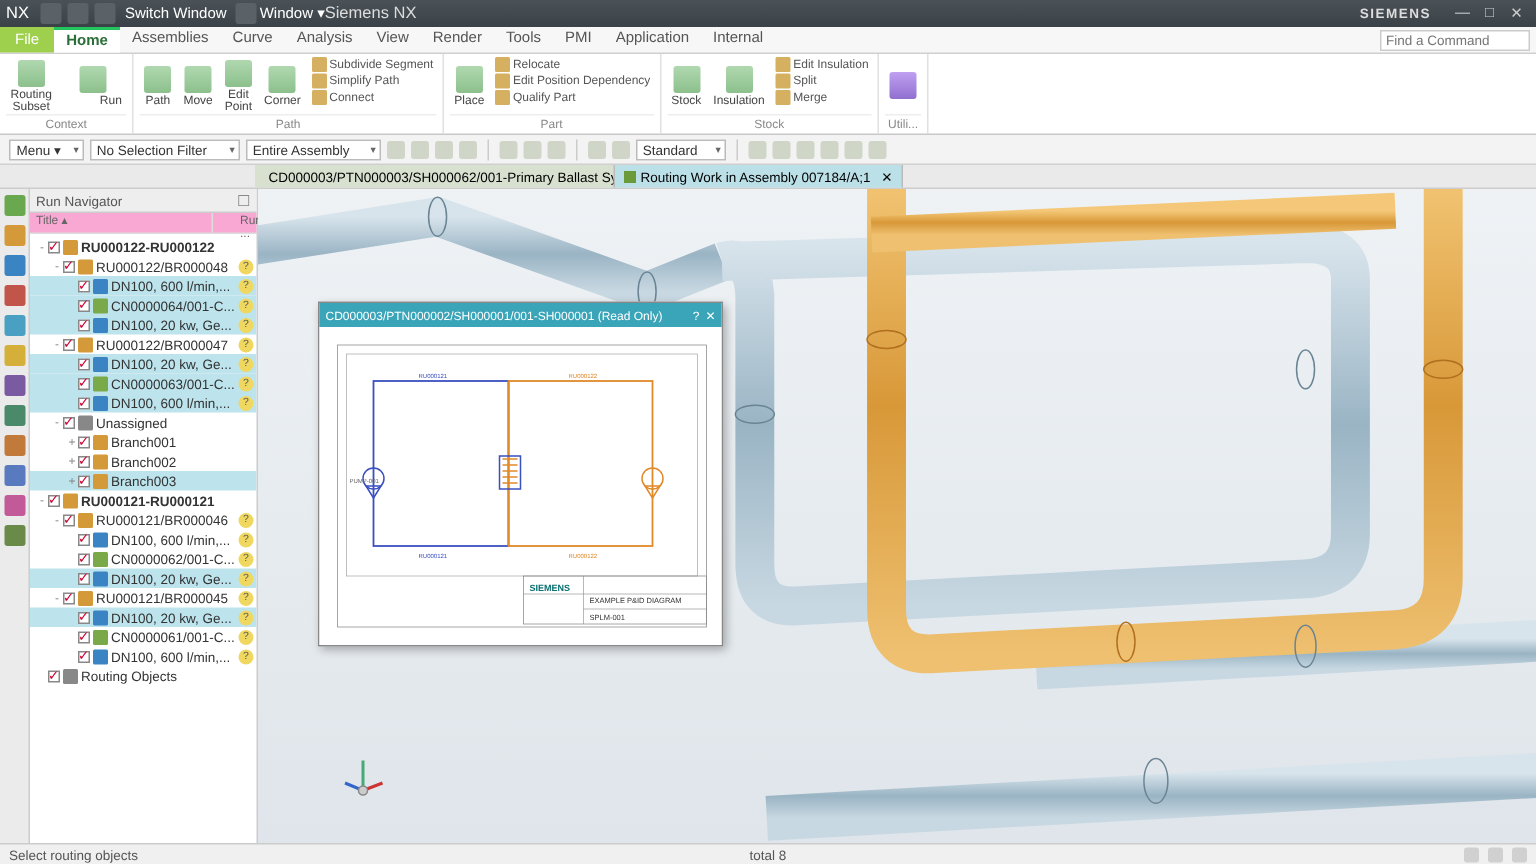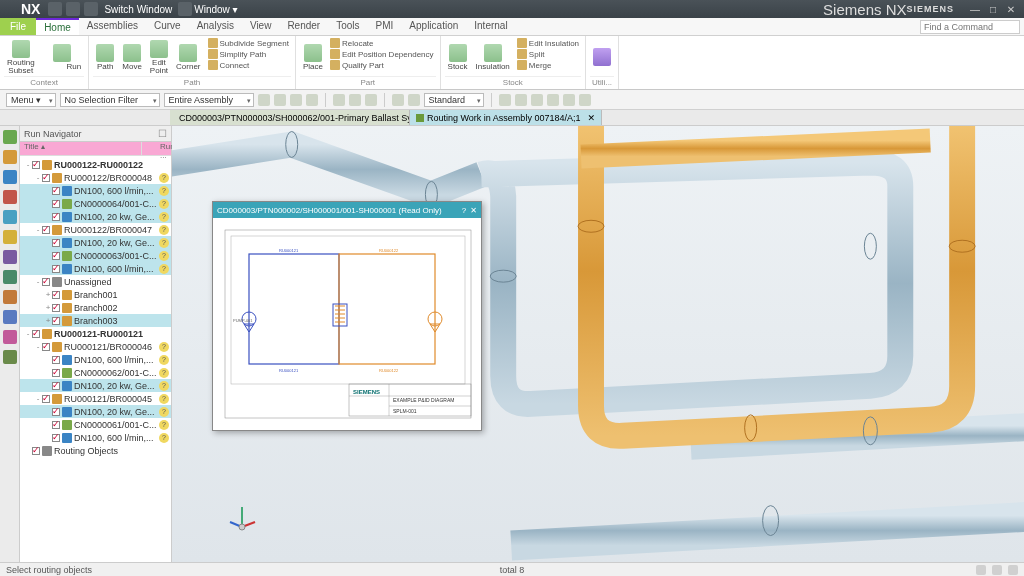--- a/index.html
+++ b/index.html
@@ -1,36 +1,36 @@
 <!DOCTYPE html>
 <html><head>
 <meta charset="utf-8">
 <style>
 * { margin: 0; padding: 0; box-sizing: border-box; font-family: "Segoe UI", Arial, sans-serif; }
 body { width: 1024px; height: 576px; overflow: hidden; background: #f0f0f0; font-size: 10px; position: relative; }
 .titlebar { height: 18px; background: linear-gradient(#4a5258,#3a4248); color: #fff; display: flex; align-items: center; padding: 0 4px; }
-.titlebar .nx { font-weight: bold; font-size: 14px; margin-right: 6px; margin-left: 17px; }
+.titlebar .nx { font-weight: normal; font-size: 11px; margin-right: 6px; }
 .titlebar .tb-icon { width: 14px; height: 14px; margin: 0 2px; background: #5a6268; border-radius: 2px; display:inline-block;}
-.titlebar .spacer { flex: 1; text-align: right; font-size: 15px; color:#ddd; }
+.titlebar .spacer { flex: 1; text-align: left; font-size: 11px; color:#ddd; }
 .titlebar .right { display: flex; align-items: center; gap: 4px; color:#ddd; font-size:9px;}
 .win-btns { display:flex; margin-left:8px;}
 .win-btns span{ width:18px; text-align:center; color:#ccc; font-size:10px;}
 .menubar { height: 18px; background: #f7f7f7; display: flex; align-items: center; border-bottom: 1px solid #d0d0d0; }
 .menubar .file { background: #9ed04e; color: #fff; padding: 2px 10px; font-size: 10px; height:100%; display:flex; align-items:center;}
 .menubar .tab { padding: 2px 8px; font-size: 10px; color: #555; cursor: pointer; }
-.menubar .tab.active { background: #fff; border-top: 2px solid #6d28d9; color:#2a6f3a; }
+.menubar .tab.active { background: #fff; border-top: 2px solid #22c55e; color:#2a6f3a;font-weight:bold; }
 .menubar .search { margin-left: auto; margin-right: 4px; text-decoration: underline; }
 .menubar .search input { width: 100px; font-size: 9px; padding: 1px 3px; border: 1px solid #ccc; }
 .ribbon { height: 54px; background: #fff; border-bottom: 1px solid #c8c8c8; display: flex; }
 .rgroup { border-right: 1px solid #e0e0e0; padding: 2px 4px; display: flex; flex-direction: column; }
 .rgroup .btns { display: flex; gap: 2px; flex:1;}
 .rbtn { display: flex; flex-direction: column; align-items: center; justify-content: center; padding: 1px 3px; cursor: pointer; font-size: 8px; color:#444; }
 .rbtn .ric { width: 18px; height: 18px; background: linear-gradient(#b0d8b0,#8cc08c); border-radius: 2px; margin-bottom: 1px; }
 .smallcol { display:flex; flex-direction:column; gap:1px; font-size:8px; color:#555;}
-.smallcol div{display:flex;align-items:center;gap:2px;padding:0 2px;cursor:pointer;}
+.smallcol div{display:flex;align-items:flex-start;gap:2px;padding:0 2px;cursor:pointer;}
 .smallcol .mic{width:10px;height:10px;background:#d4b060;border-radius:1px;display:inline-block;}
 .rlabel { font-size: 8px; color: #888; text-align: center; border-top: 1px solid #eee; padding-top:1px;}
 .quickbar { height: 20px; background: #f3f3f3; border-bottom: 1px solid #d0d0d0; display: flex; align-items: center; padding: 0 6px; gap: 4px; font-size: 9px; color:#555;}
 .quickbar .sep{width:1px;height:14px;background:#ccc;margin:0 3px;}
 .quickbar .dd{border:1px solid #bbb;background:#fff;padding:0 14px 0 4px;position:relative;font-size:9px;color:#333;height:14px;line-height:13px;}
 .quickbar .dd::after{content:"▾";position:absolute;right:2px;font-size:7px;color:#666;}
 .quickbar .qic{width:12px;height:12px;background:#cfd6c8;border-radius:2px;display:inline-block;}
 .tabsrow { height: 16px; background: #eaeaea; border-bottom: 1px solid #ccc; display: flex; align-items: stretch; padding-left: 170px; }
 .doctab { display:flex;align-items:center; padding: 0 6px; font-size: 9px; border-right: 1px solid #bbb; background:#d8e0d0; gap:3px; max-width:240px; overflow:hidden; white-space:nowrap;}
 .doctab.active { background: #bce0e8; }

